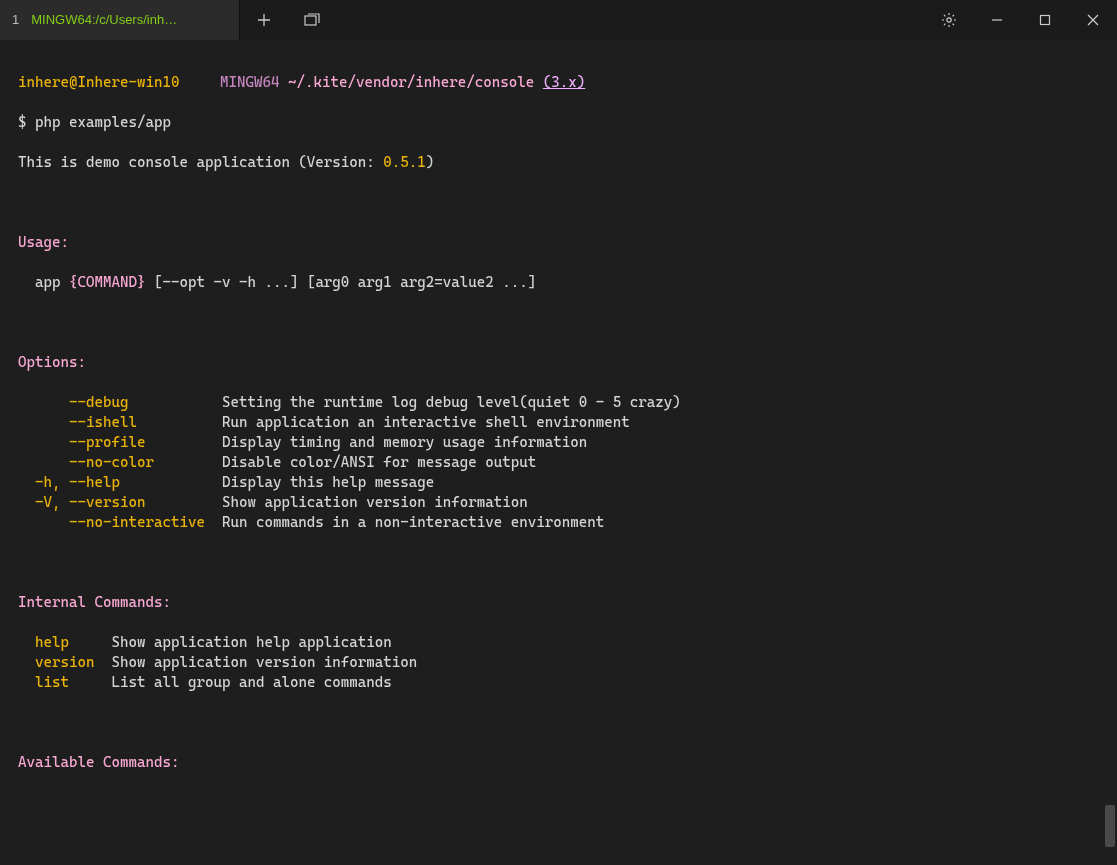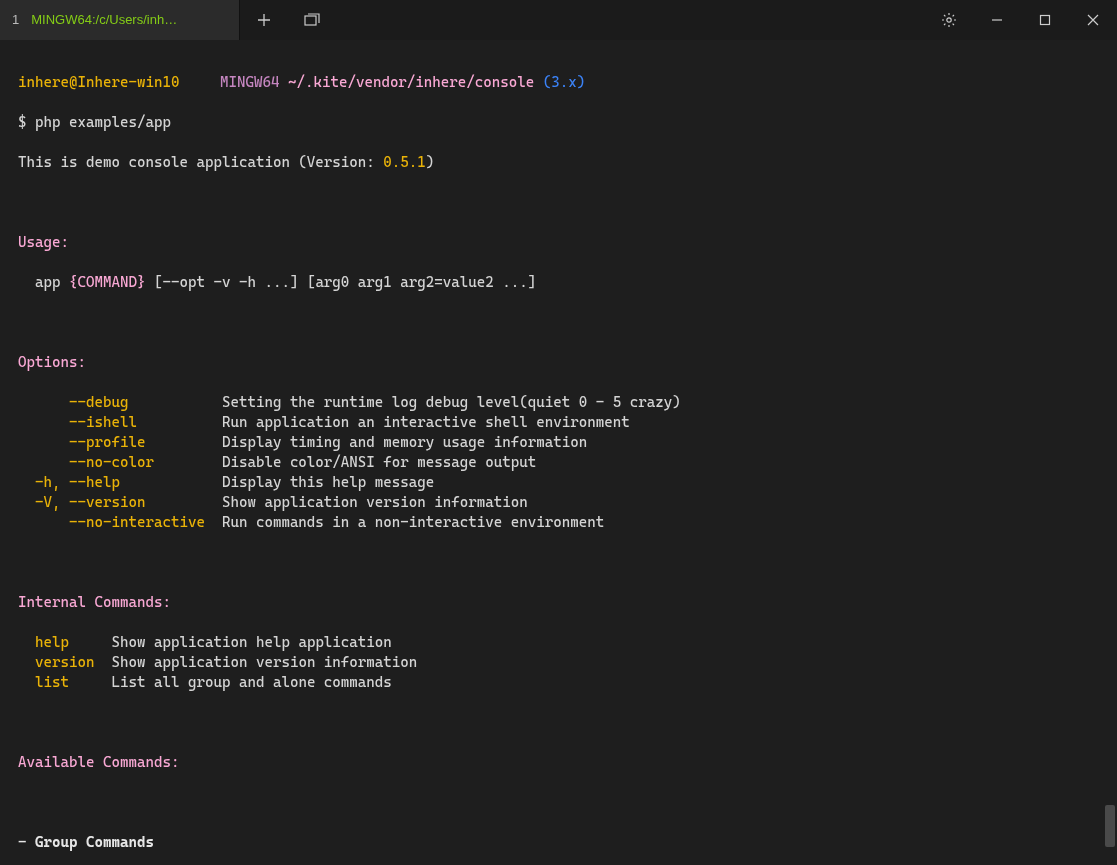--- a/index.html
+++ b/index.html
@@ -58,21 +58,21 @@
 
   
   .term {
     padding: 12px 18px;
     white-space: pre;
   }
 
   
   .green  { color: #eab308; }
   .purple { color: #c586c0; padding-left: 32px; }
-  .blue   { color: #3b82f6; }
+  .blue   { color: #f0abfc; text-decoration: underline; }
   .yellow { color: #f9a8d4; }
   .bold   { font-weight: bold; }
   .white  { color: #e6e6e6; }
 
   .opt-row { display:block; }
 
   .scrollbar {
     position:absolute;
     right:2px; bottom:18px;
     width:10px; height:42px;
@@ -132,21 +132,20 @@
 <div><span>  app </span><span class="yellow">{COMMAND}</span><span> [--opt -v -h ...] [arg0 arg1 arg2=value2 ...]</span></div>
 <div>&nbsp;</div>
 <div class="yellow">Options:</div>
 <div id="options-block"><div class="opt-row"><span class="green">      --debug           </span><span>Setting the runtime log debug level(quiet 0 - 5 crazy)</span></div><div class="opt-row"><span class="green">      --ishell          </span><span>Run application an interactive shell environment</span></div><div class="opt-row"><span class="green">      --profile         </span><span>Display timing and memory usage information</span></div><div class="opt-row"><span class="green">      --no-color        </span><span>Disable color/ANSI for message output</span></div><div class="opt-row"><span class="green">  -h, --help            </span><span>Display this help message</span></div><div class="opt-row"><span class="green">  -V, --version         </span><span>Show application version information</span></div><div class="opt-row"><span class="green">      --no-interactive  </span><span>Run commands in a non-interactive environment</span></div></div>
 <div>&nbsp;</div>
 <div class="yellow">Internal Commands:</div>
 <div id="internal-block"><div><span class="green">  help     </span><span>Show application help application</span></div><div><span class="green">  version  </span><span>Show application version information</span></div><div><span class="green">  list     </span><span>List all group and alone commands</span></div></div>
 <div>&nbsp;</div>
 <div class="yellow">Available Commands:</div>
 <div>&nbsp;</div>
-<div><span class="white">- </span><span class="bold white">Group Commands</span></div>
 
 
 
 
 
 
 </div>
 
 <div class="scrollbar"></div>
 

